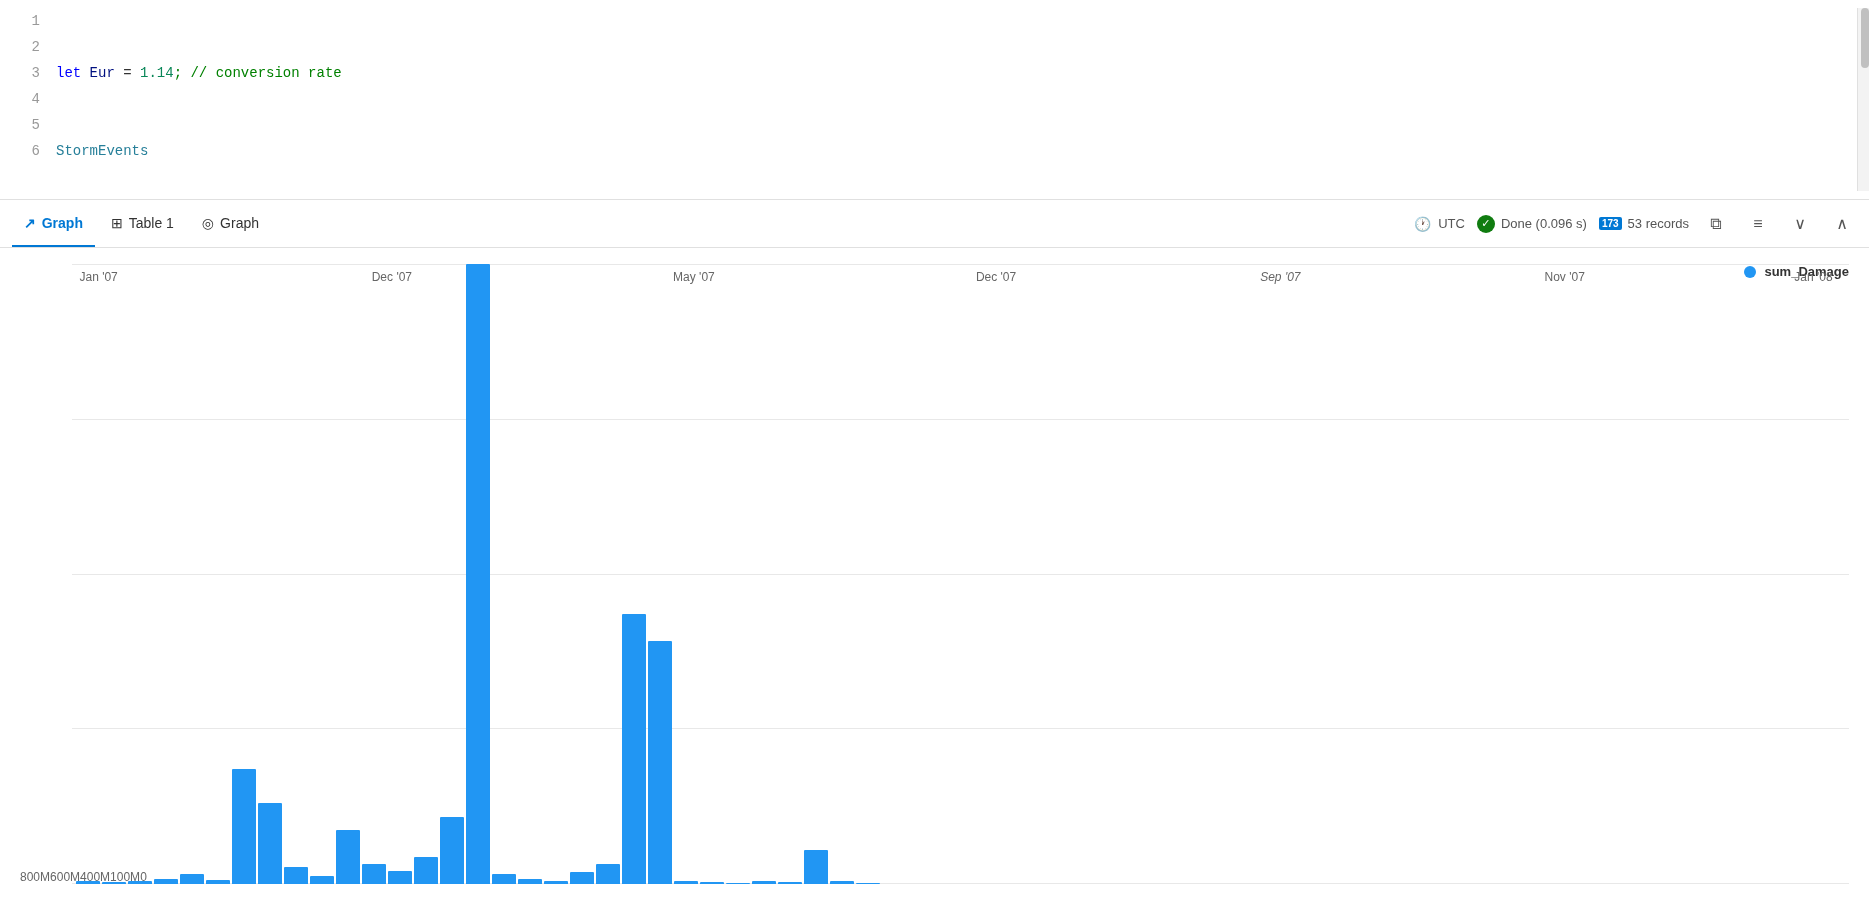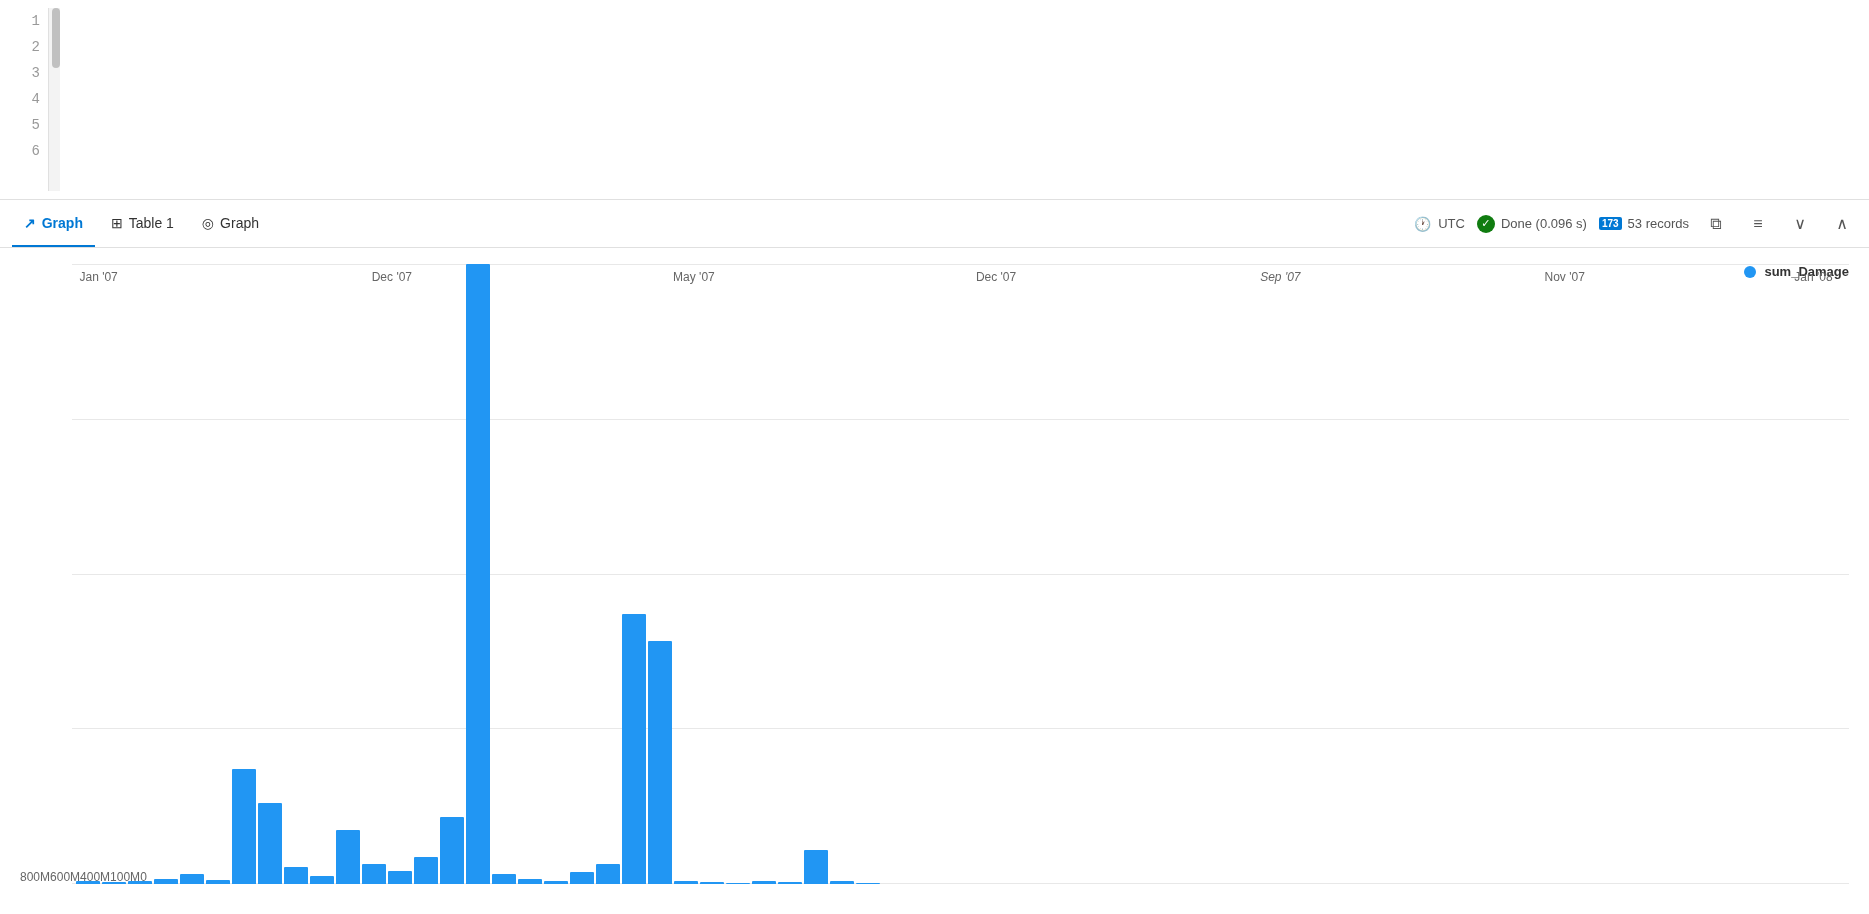--- a/index.html
+++ b/index.html
@@ -233,20 +233,28 @@
 <body>
 
 <div id="code-area">
   <div class="line-numbers">
     <div>1</div>
     <div>2</div>
     <div>3</div>
     <div>4</div>
     <div>5</div>
     <div>6</div>
+  </div>
+  <div class="code-content">
+    <span class="code-line"><span class="kw-let">let</span><span style="color:#001080"> Eur</span><span style="color:#333"> = </span><span class="kw-num">1.14</span><span class="kw-comment">; // conversion rate</span></span>
+    <span class="code-line"><span class="kw-stormevents">StormEvents</span></span>
+    
+    
+    
+    
   </div>
   <div class="scrollbar-area">
     <div class="scrollbar-thumb"></div>
   </div>
 </div>
 
 <div id="results-toolbar">
 
   <div class="tab-item active">
     <span class="tab-icon">↗</span>

